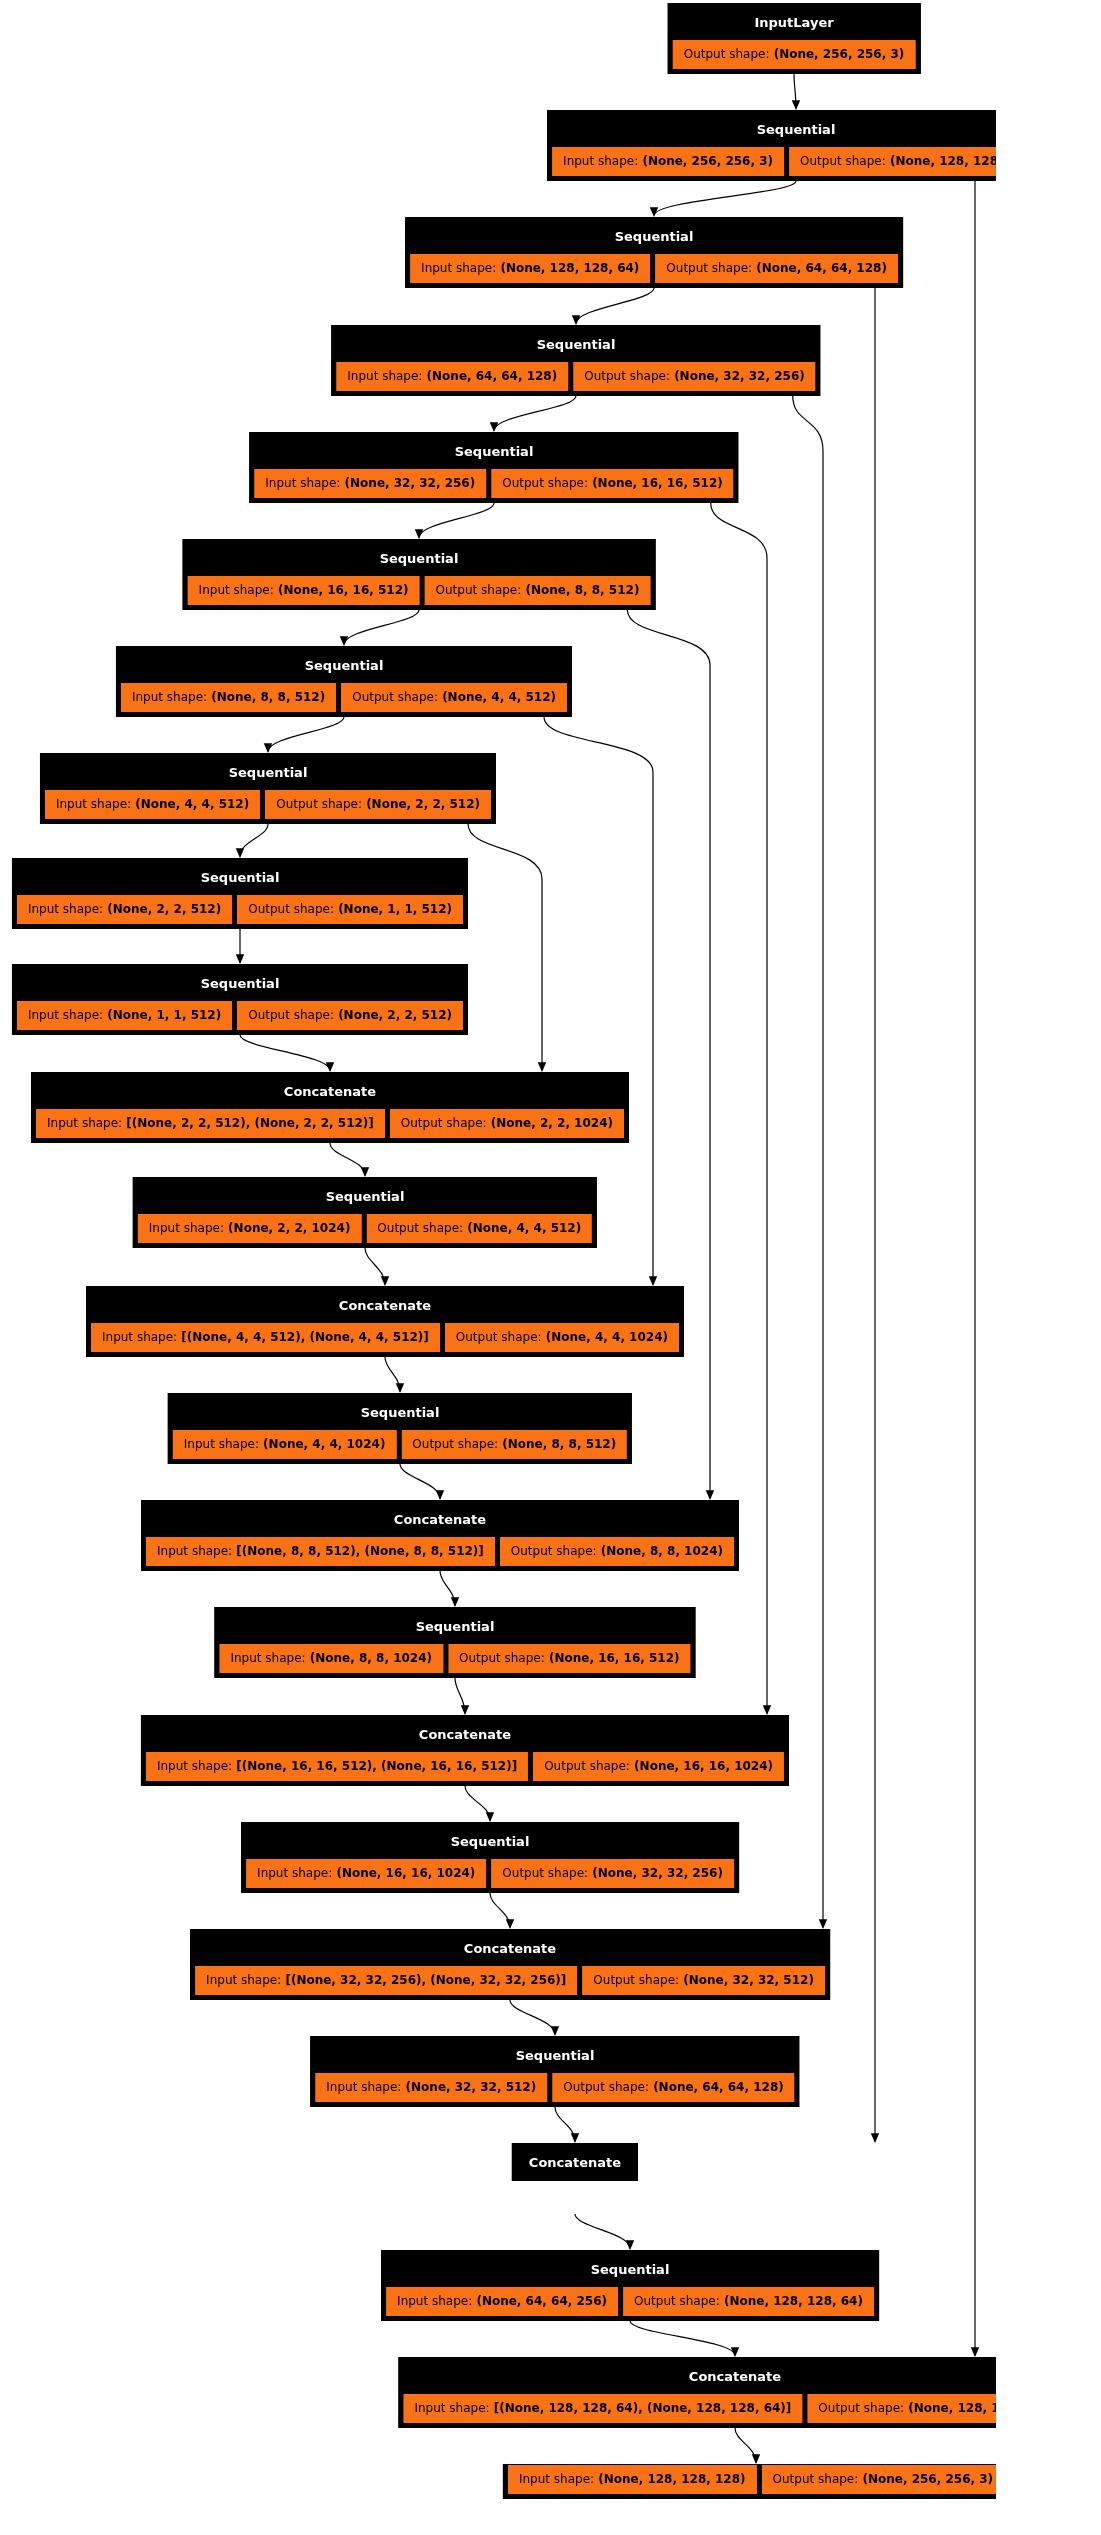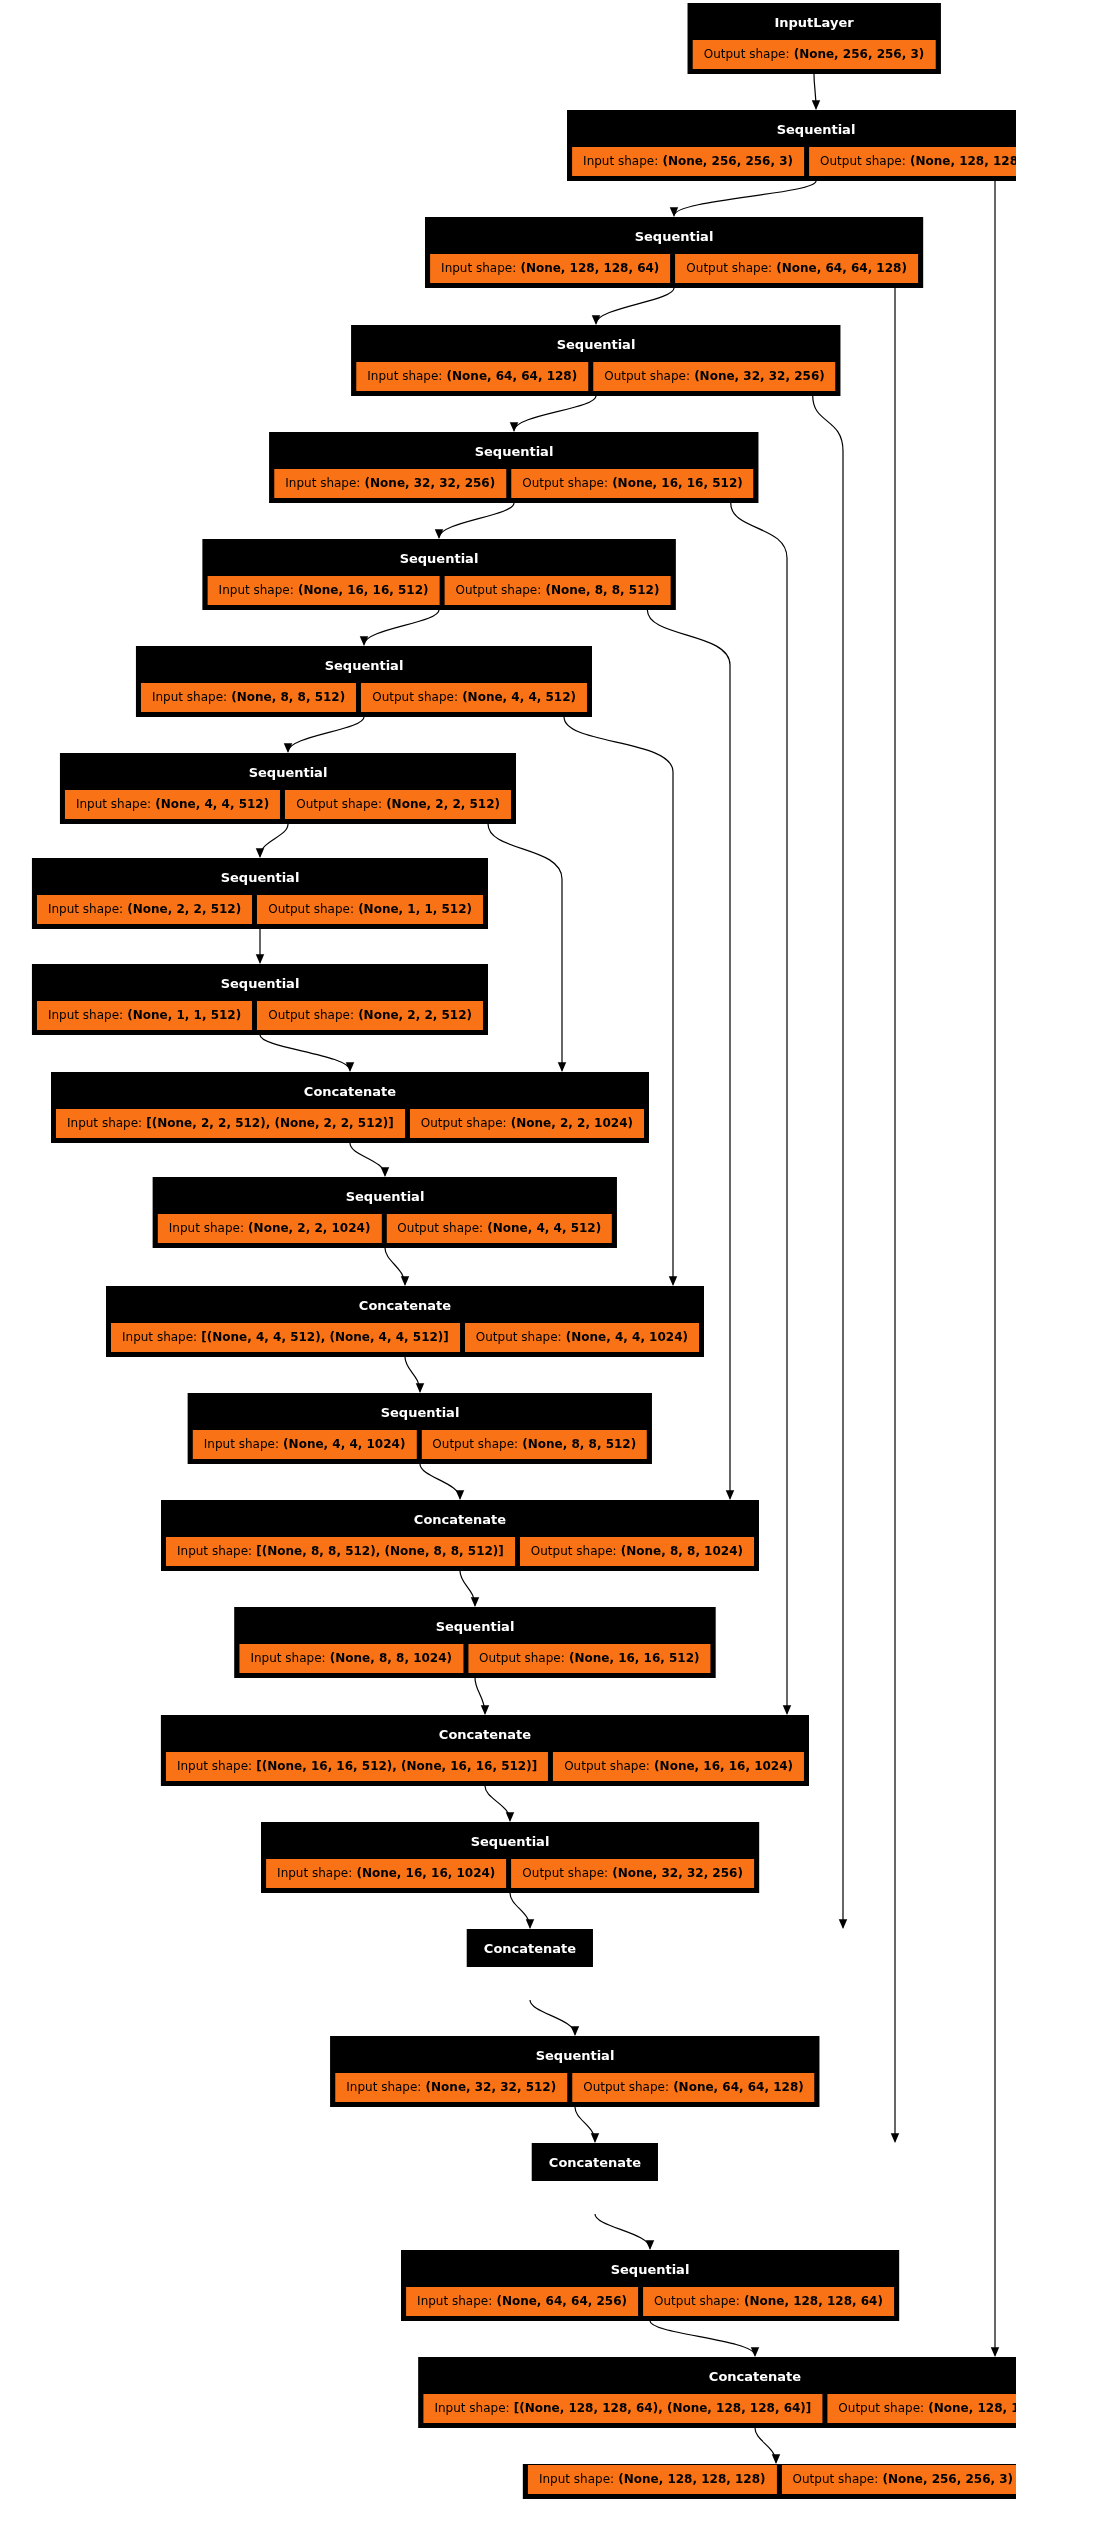--- a/index.html
+++ b/index.html
@@ -2,21 +2,20 @@
 <html><head>
 <meta charset="utf-8">
 <style>
   html,body{margin:0;padding:0;background:#ffffff;}
   #canvas{
     position:relative;
     width:996px;height:2535px;
     background:#ffffff;
     font-family:"DejaVu Sans","Liberation Sans",sans-serif;
     overflow:hidden;
-    margin-left:20px;
   }
   #edges{position:absolute;left:0;top:0;width:1101px;height:2535px;pointer-events:none;}
   .node{
     position:absolute;
     transform:translateX(-50%);
     background:#000000;
     border:1px solid #000000;
     box-sizing:border-box;
     white-space:nowrap;
   }
@@ -210,20 +209,24 @@
   </div>
       <div class="node" style="left: 490px; top: 1822px;">
     <div class="node-title">Sequential</div>
     <div class="node-cells">
           <div class="cell"><span class="lbl">Input shape:</span><span class="val">&nbsp;(None, 16, 16, 1024)</span></div>
           <div class="cell"><span class="lbl">Output shape:</span><span class="val">&nbsp;(None, 32, 32, 256)</span></div>
         </div>
   </div>
       <div class="node" style="left: 510px; top: 1929px;">
     <div class="node-title">Concatenate</div>
+    <div class="node-cells">
+          <div class="cell"><span class="lbl">Input shape:</span><span class="val">&nbsp;[(None, 32, 32, 256), (None, 32, 32, 256)]</span></div>
+          <div class="cell"><span class="lbl">Output shape:</span><span class="val">&nbsp;(None, 32, 32, 512)</span></div>
+        </div>
   </div>
       <div class="node" style="left: 555px; top: 2036px;">
     <div class="node-title">Sequential</div>
     <div class="node-cells">
           <div class="cell"><span class="lbl">Input shape:</span><span class="val">&nbsp;(None, 32, 32, 512)</span></div>
           <div class="cell"><span class="lbl">Output shape:</span><span class="val">&nbsp;(None, 64, 64, 128)</span></div>
         </div>
   </div>
       <div class="node" style="left: 575px; top: 2143px;">
     <div class="node-title">Concatenate</div>

